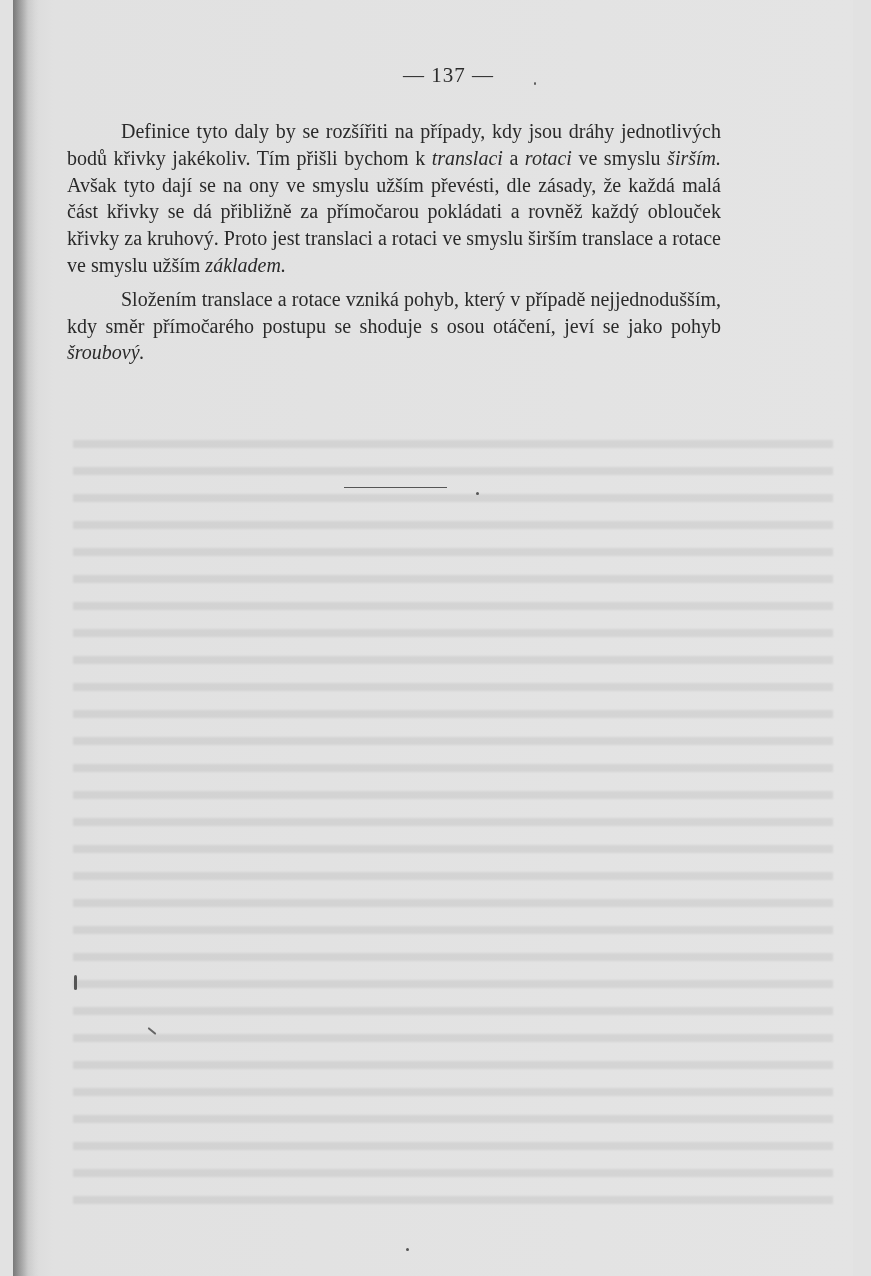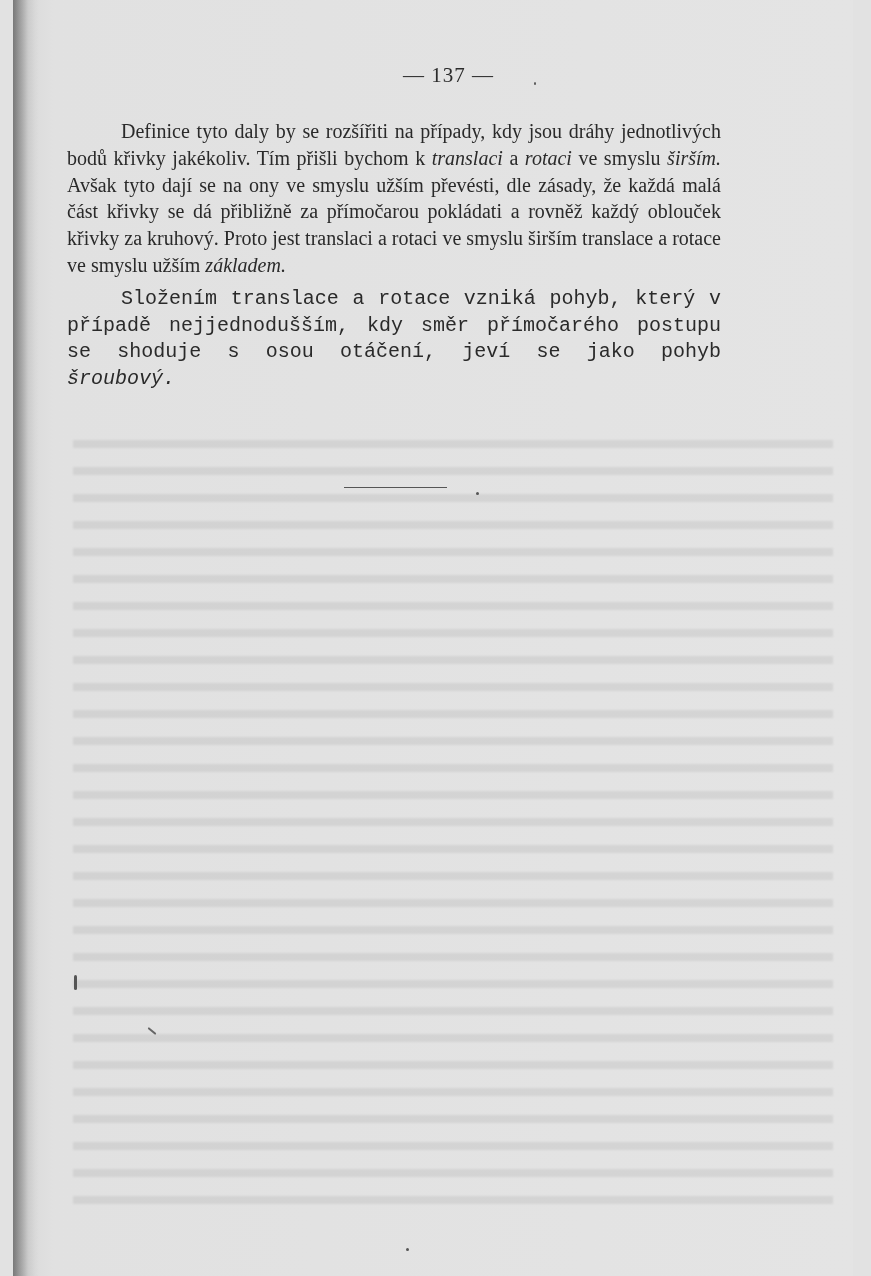--- a/index.html
+++ b/index.html
@@ -50,21 +50,20 @@
       line-height: 26.8px;
       text-align: justify;
       color: #2a2a2a;
     }
     .para {
       margin: 0;
       text-indent: 54px;
     }
     .para + .para {
       margin-top: 7px;
-      font-family: Liberation Mono, monospace;
     }
     .para em {
       font-style: italic;
     }
     .rule {
       position: absolute;
       left: 331px;
       top: 487px;
       width: 103px;
       height: 0;

